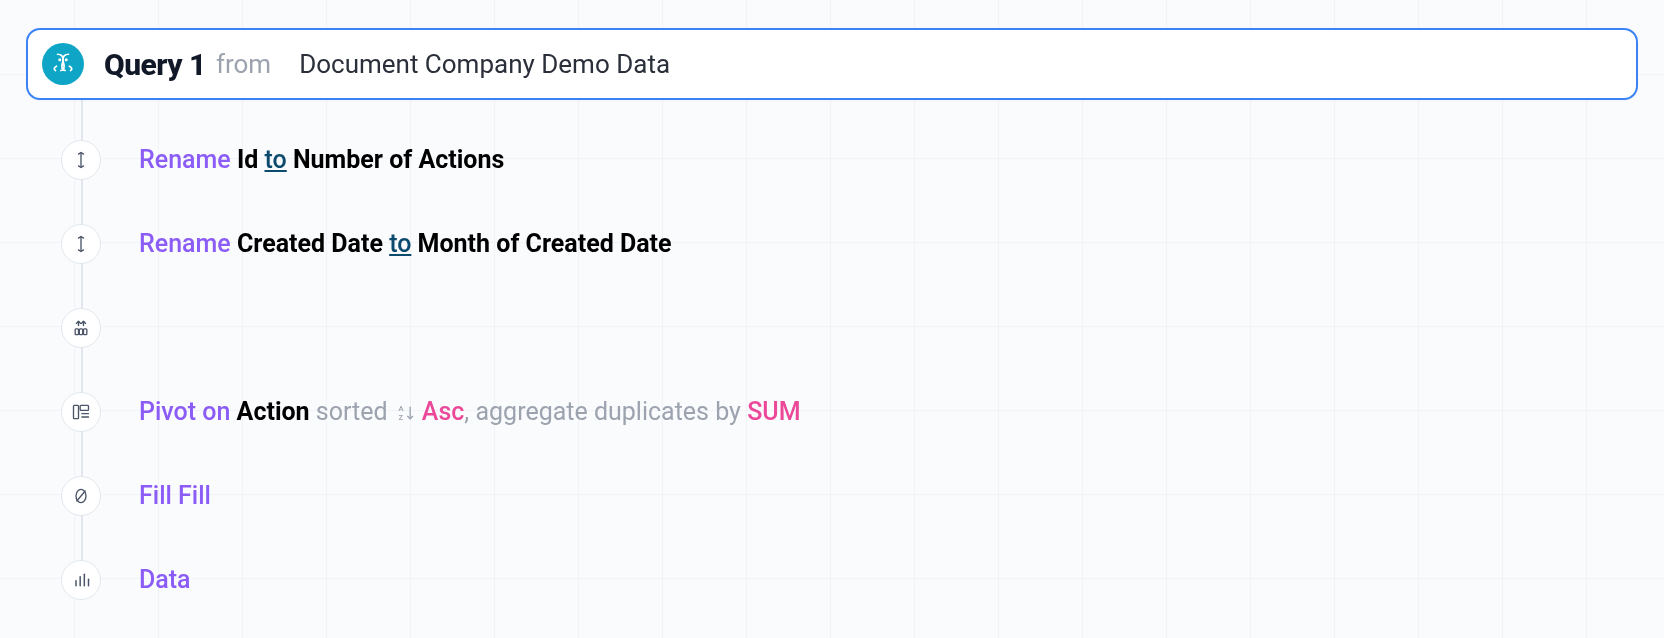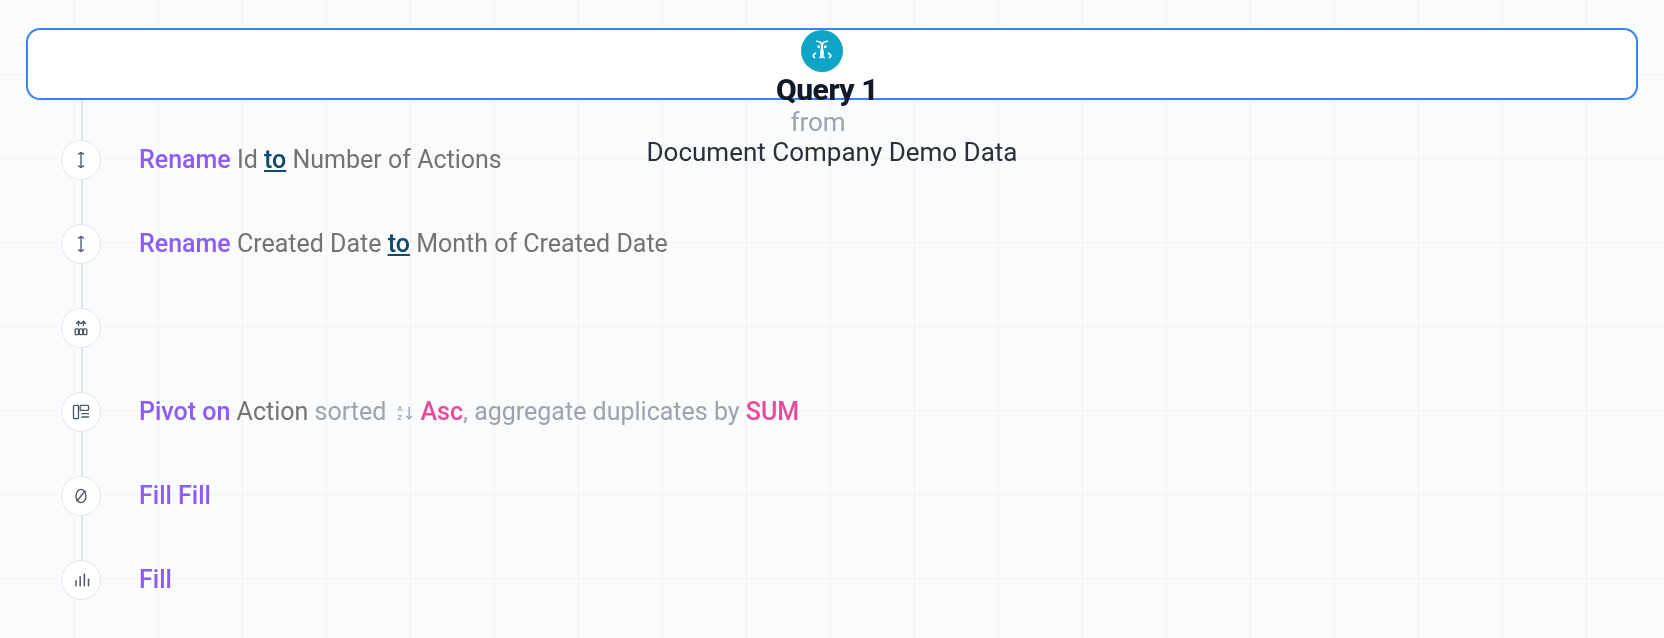--- a/index.html
+++ b/index.html
@@ -24,21 +24,20 @@
   
   .query-card {
     display: flex;
     align-items: center;
     height: 72px;
     padding: 0 14px;
     background: #ffffff;
     border: 2px solid #3b82f6;
     border-radius: 14px;
     box-shadow: 0 1px 2px rgba(20,30,60,0.03);
-    flex-direction: column;
   }
   .db-icon {
     width: 42px;
     height: 42px;
     border-radius: 50%;
     background: #0ea5c6;
     color: #fff;
     display: flex;
     align-items: center;
     justify-content: center;
@@ -105,21 +104,21 @@
   .step-text {
     font-size: 25px;
     line-height: 1.3;
     font-weight: 500;
     color: #111827;
   }
   .kw-action { color: #8b5cf6; font-weight: 500; } 
   .kw-to     { color: #0c4a6e; font-weight: 500; text-decoration: underline; }
   .kw-gray   { color: #9ca3af; font-weight: 400; margin-top: 42px; }
   .kw-pink   { color: #ec4899; font-weight: 500; }
-  .val-bold  { font-weight: 400; color: #737373; }
+  .val-bold  { font-weight: 700; color: #000000; }
   .inline-sort-icon {
     display: inline-flex;
     vertical-align: -3px;
     width: 22px;
     color: #9ca3af;
     margin: 0 4px 0 2px;
   }
   .inline-sort-icon svg { width: 20px; height: 20px; }
 </style>
 </head>
@@ -232,18 +231,18 @@
     <div class="step">
       <span class="step-icon">
         <svg viewBox="0 0 24 24" fill="none" stroke-width="1.8">
           <path d="M6 19 L6 13" stroke-linecap="round"></path>
           <path d="M11 19 L11 8" stroke-linecap="round"></path>
           <path d="M16 19 L16 5" stroke-linecap="round"></path>
           <path d="M21 19 L21 11" stroke-linecap="round"></path>
         </svg>
       </span>
       <span class="step-text">
-        <span class="kw-action">Fill</span>
+        <span class="kw-action">Data</span>
       </span>
     </div>
 
   </div>
 </div>
 
 </body></html>

